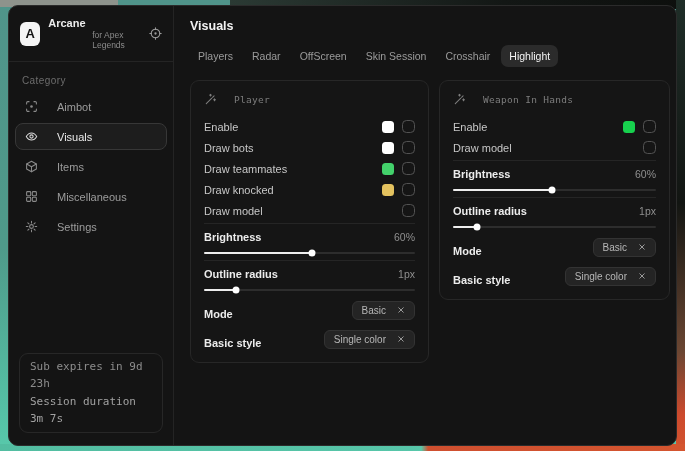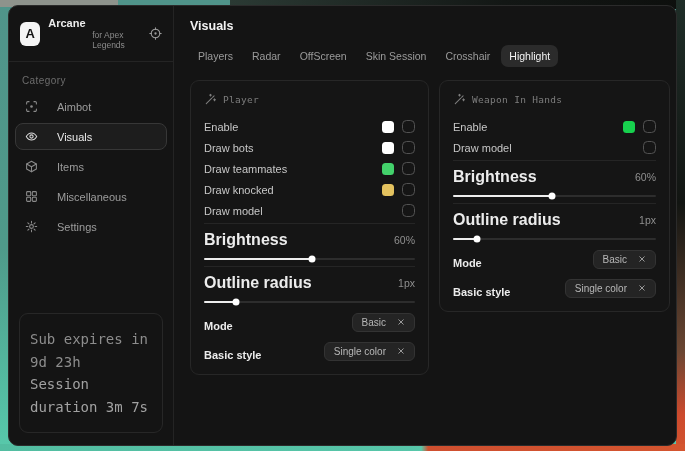--- a/index.html
+++ b/index.html
@@ -32,48 +32,48 @@
   .app-sub { font-size:8.5px; color:#8b8b8b;padding-left:44px; }
   .sb-target { margin-left:auto; color:#9a9a9a; display:flex; }
   .category { padding:13px 13px 7px; font-size:10px; color:#6d6d6d; letter-spacing:.4px; }
   .nav { display:flex; flex-direction:column; gap:3px; padding:0 6px; }
   .nav-item { display:flex; align-items:center; gap:19px; padding:6px 9px; border-radius:8px;
     font-size:11px; color:#9c9c9c; border:1px solid transparent; cursor:pointer; }
   .nav-item .ic { display:flex; color:#8a8a8a; }
   .nav-item.active { background:#1d1d1d; border-color:#373737; color:#e9e9e9; }
   .nav-item.active .ic { color:#d9d9d9; }
   .sb-footer { margin-top:auto; padding:0 10px 12px; }
-  .footer-card { border:1px solid #272727; border-radius:9px; padding:14px 10px;
-    font-family:"DejaVu Sans Mono", monospace; font-size:14px; line-height:1.6; color:#8d8d8d; }
+  .footer-card { border:1px solid #272727; border-radius:9px; padding:4px 10px;
+    font-family:"DejaVu Sans Mono", monospace; font-size:11px; line-height:1.6; color:#8d8d8d; }
   .footer-card .l2 { color:#a2a2a2; }
 
   
   .main { flex:1; padding:13px 16px; }
   .main-title { font-size:12.5px; font-weight:700; color:#f2f2f2; }
   .tabs { display:flex; align-items:center; gap:3px; margin-top:12px; }
   .tab { padding:5px 8px; border-radius:7px; font-size:10.5px; color:#9b9b9b; cursor:pointer; white-space:nowrap; }
   .tab.active { background:#2b2b2b; color:#f4f4f4; }
 
   .panels { display:flex; gap:10px; margin-top:13px; align-items:flex-start; }
   .panel { border:1px solid #272727; border-radius:9px; padding:10px 13px 13px; background:#151515; }
   .panel-0 { width:239px; } .panel-1 { width:231px; }
-  .panel-head { display:flex; align-items:center; gap:6px; margin:2px 0 6px;
+  .panel-head { display:flex; align-items:center; gap:17px; margin:2px 0 6px;
     font-family:"DejaVu Sans Mono", monospace; font-size:9.5px; color:#7d7d7d; letter-spacing:.3px; }
   .panel-head .ic { display:flex; color:#7d7d7d; }
 
   .row { display:flex; align-items:flex-end; justify-content:space-between; min-height:21px; }
   .row-label { font-size:11px; color:#c7c7c7; }
   .controls { display:flex; align-items:center; gap:8px; }
   .swatch { width:12px; height:12px; border-radius:3.5px; cursor:pointer; }
   .checkbox { width:13px; height:13px; border-radius:4.5px; border:1.5px solid #525252; cursor:pointer; }
 
   .sep { border:none; border-top:1px solid #252525; margin:6px 0 7px; }
   .slider-row { }
   .slider-top { display:flex; align-items:center; justify-content:space-between; }
-  .slider-label { font-size:16px; font-weight:700; color:#ececec; }
+  .slider-label { font-size:11px; font-weight:700; color:#ececec; }
   .slider-value { font-size:10.5px; color:#8f8f8f; }
   .track { position:relative; height:2px; background:#2d2d2d; border-radius:2px; margin:9px 0 6px; cursor:pointer; }
   .fill { position:absolute; left:0; top:0; height:100%; background:#ededed; border-radius:2px; }
   .thumb { position:absolute; top:50%; width:7px; height:7px; border-radius:50%;
     background:#ffffff; transform:translate(-50%,-50%); cursor:grab; }
 
   .select-row { margin-top:8px; }
   .pill { display:inline-flex; align-items:center; gap:11px; background:#242424; border:1px solid #333333;
     border-radius:6px; padding:3px 9px; font-size:10px; color:#b7b7b7; cursor:pointer; }
   .pill .x { color:#999999; font-size:9px; line-height:1; cursor:pointer; }

